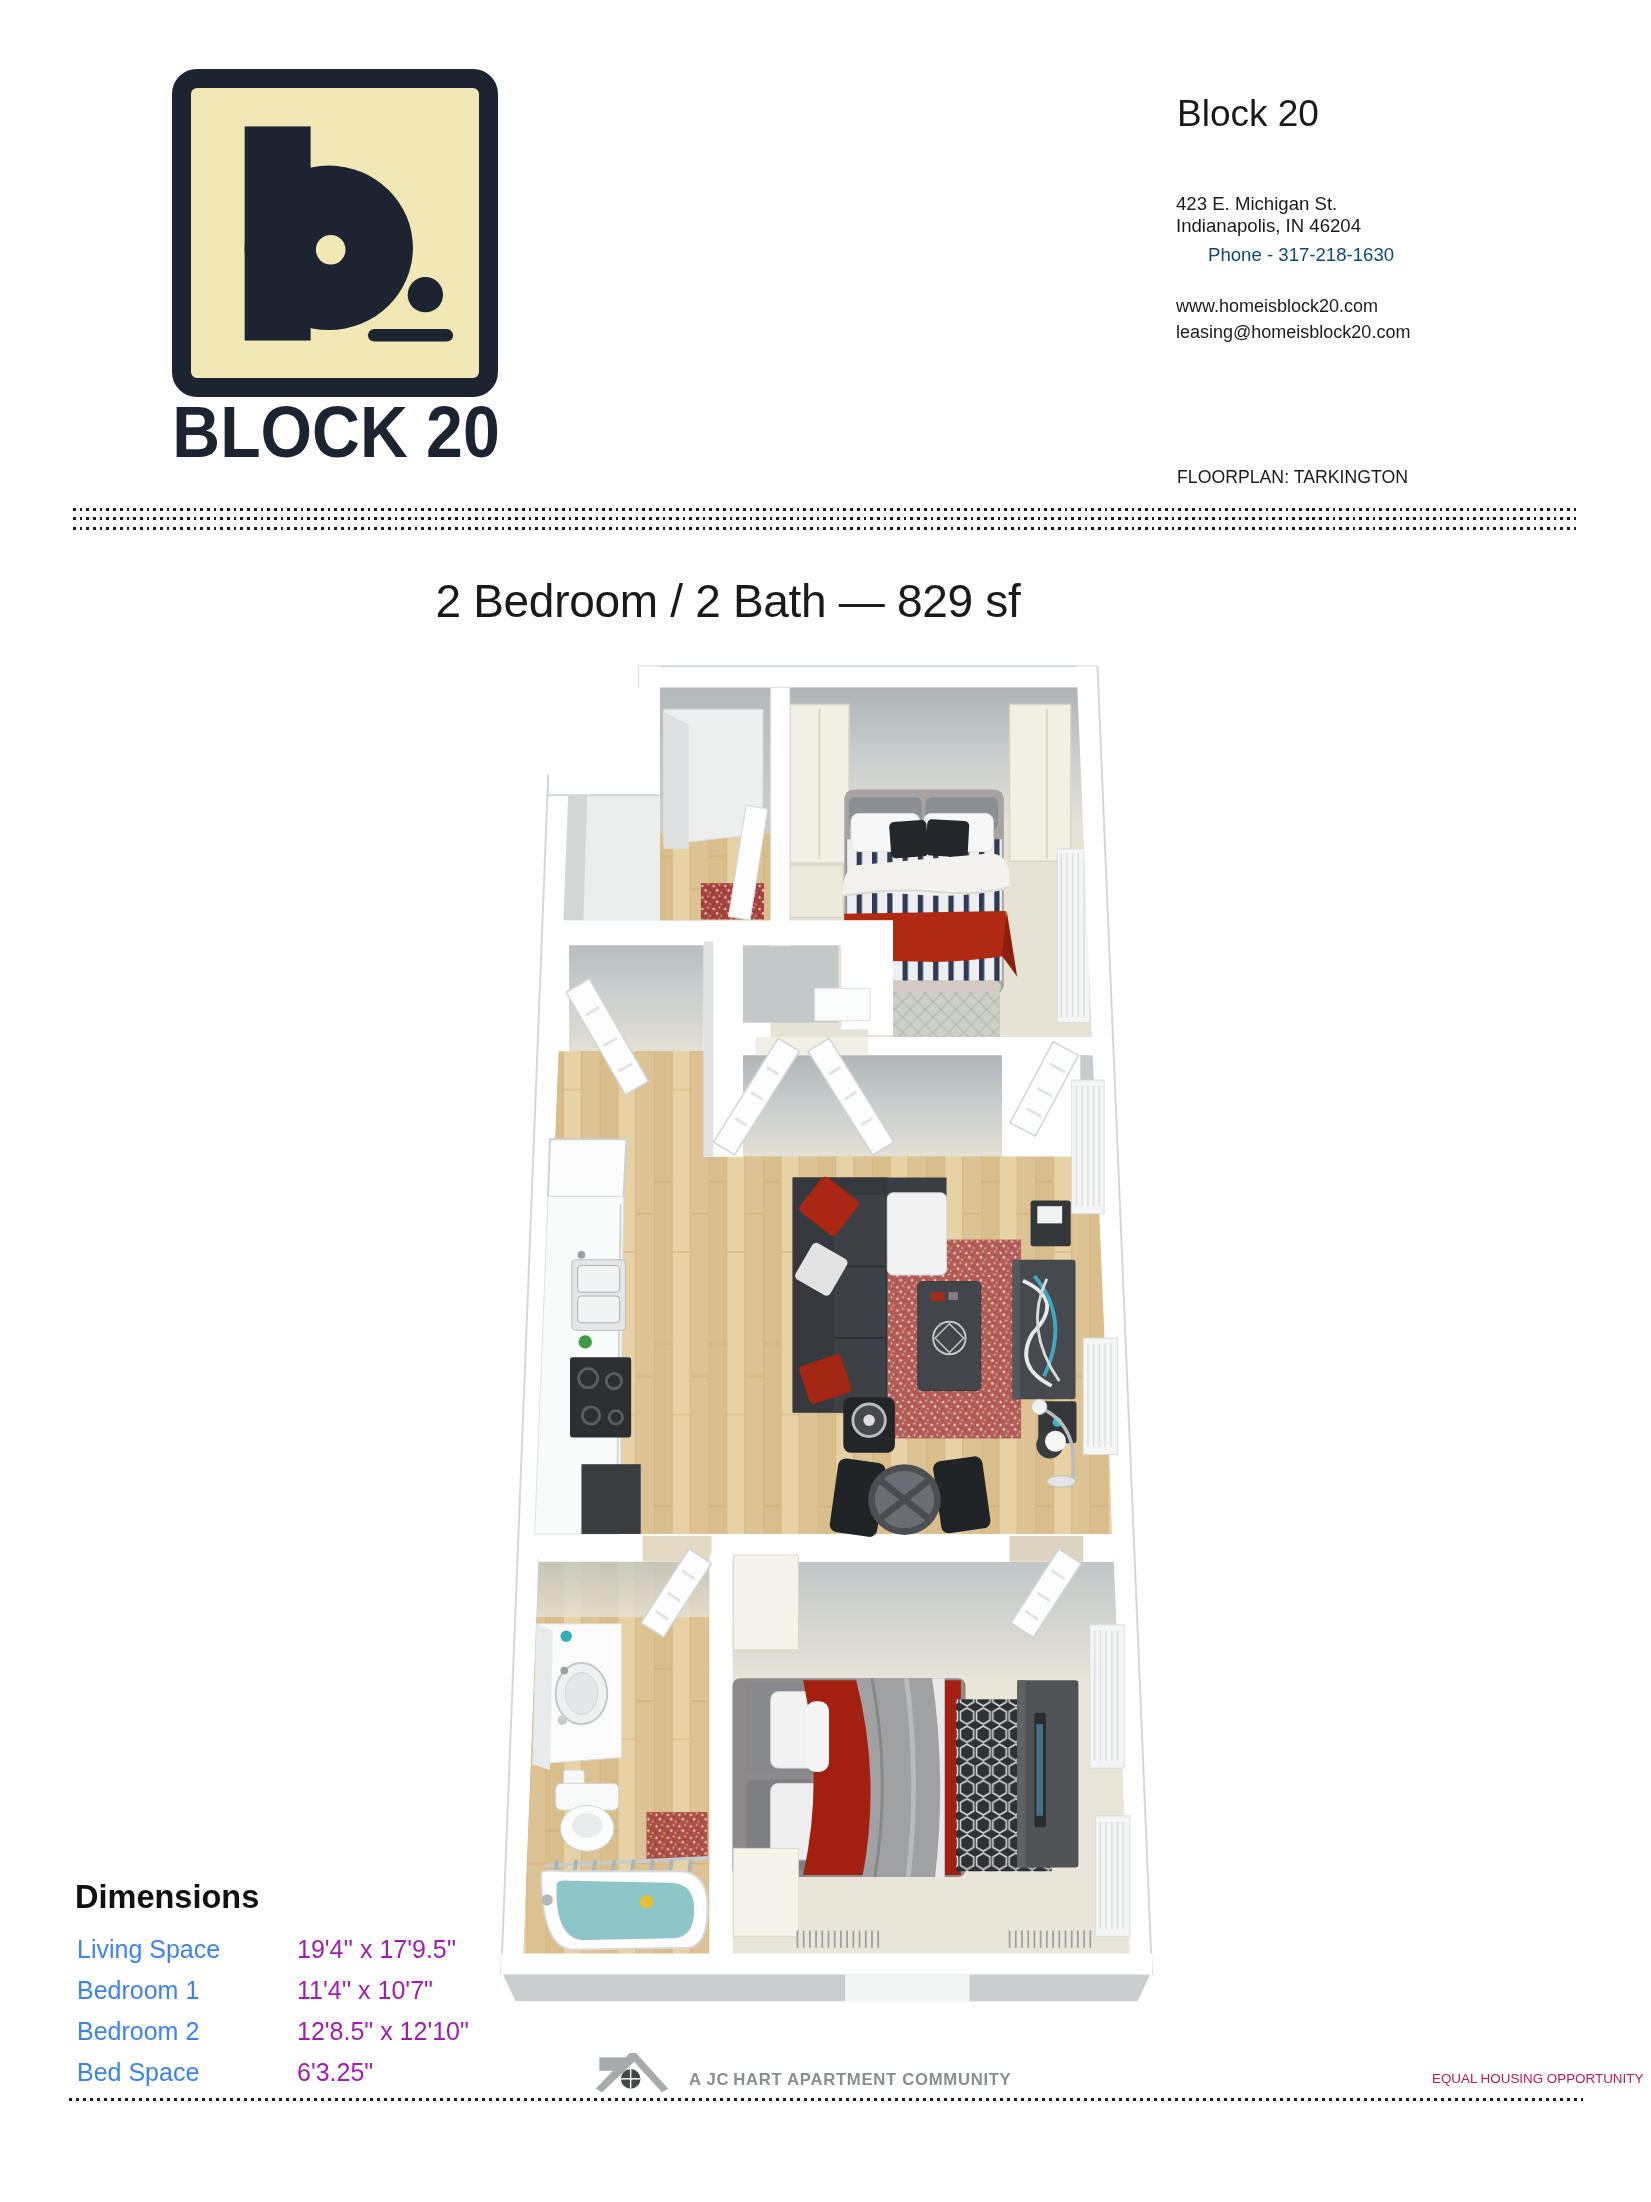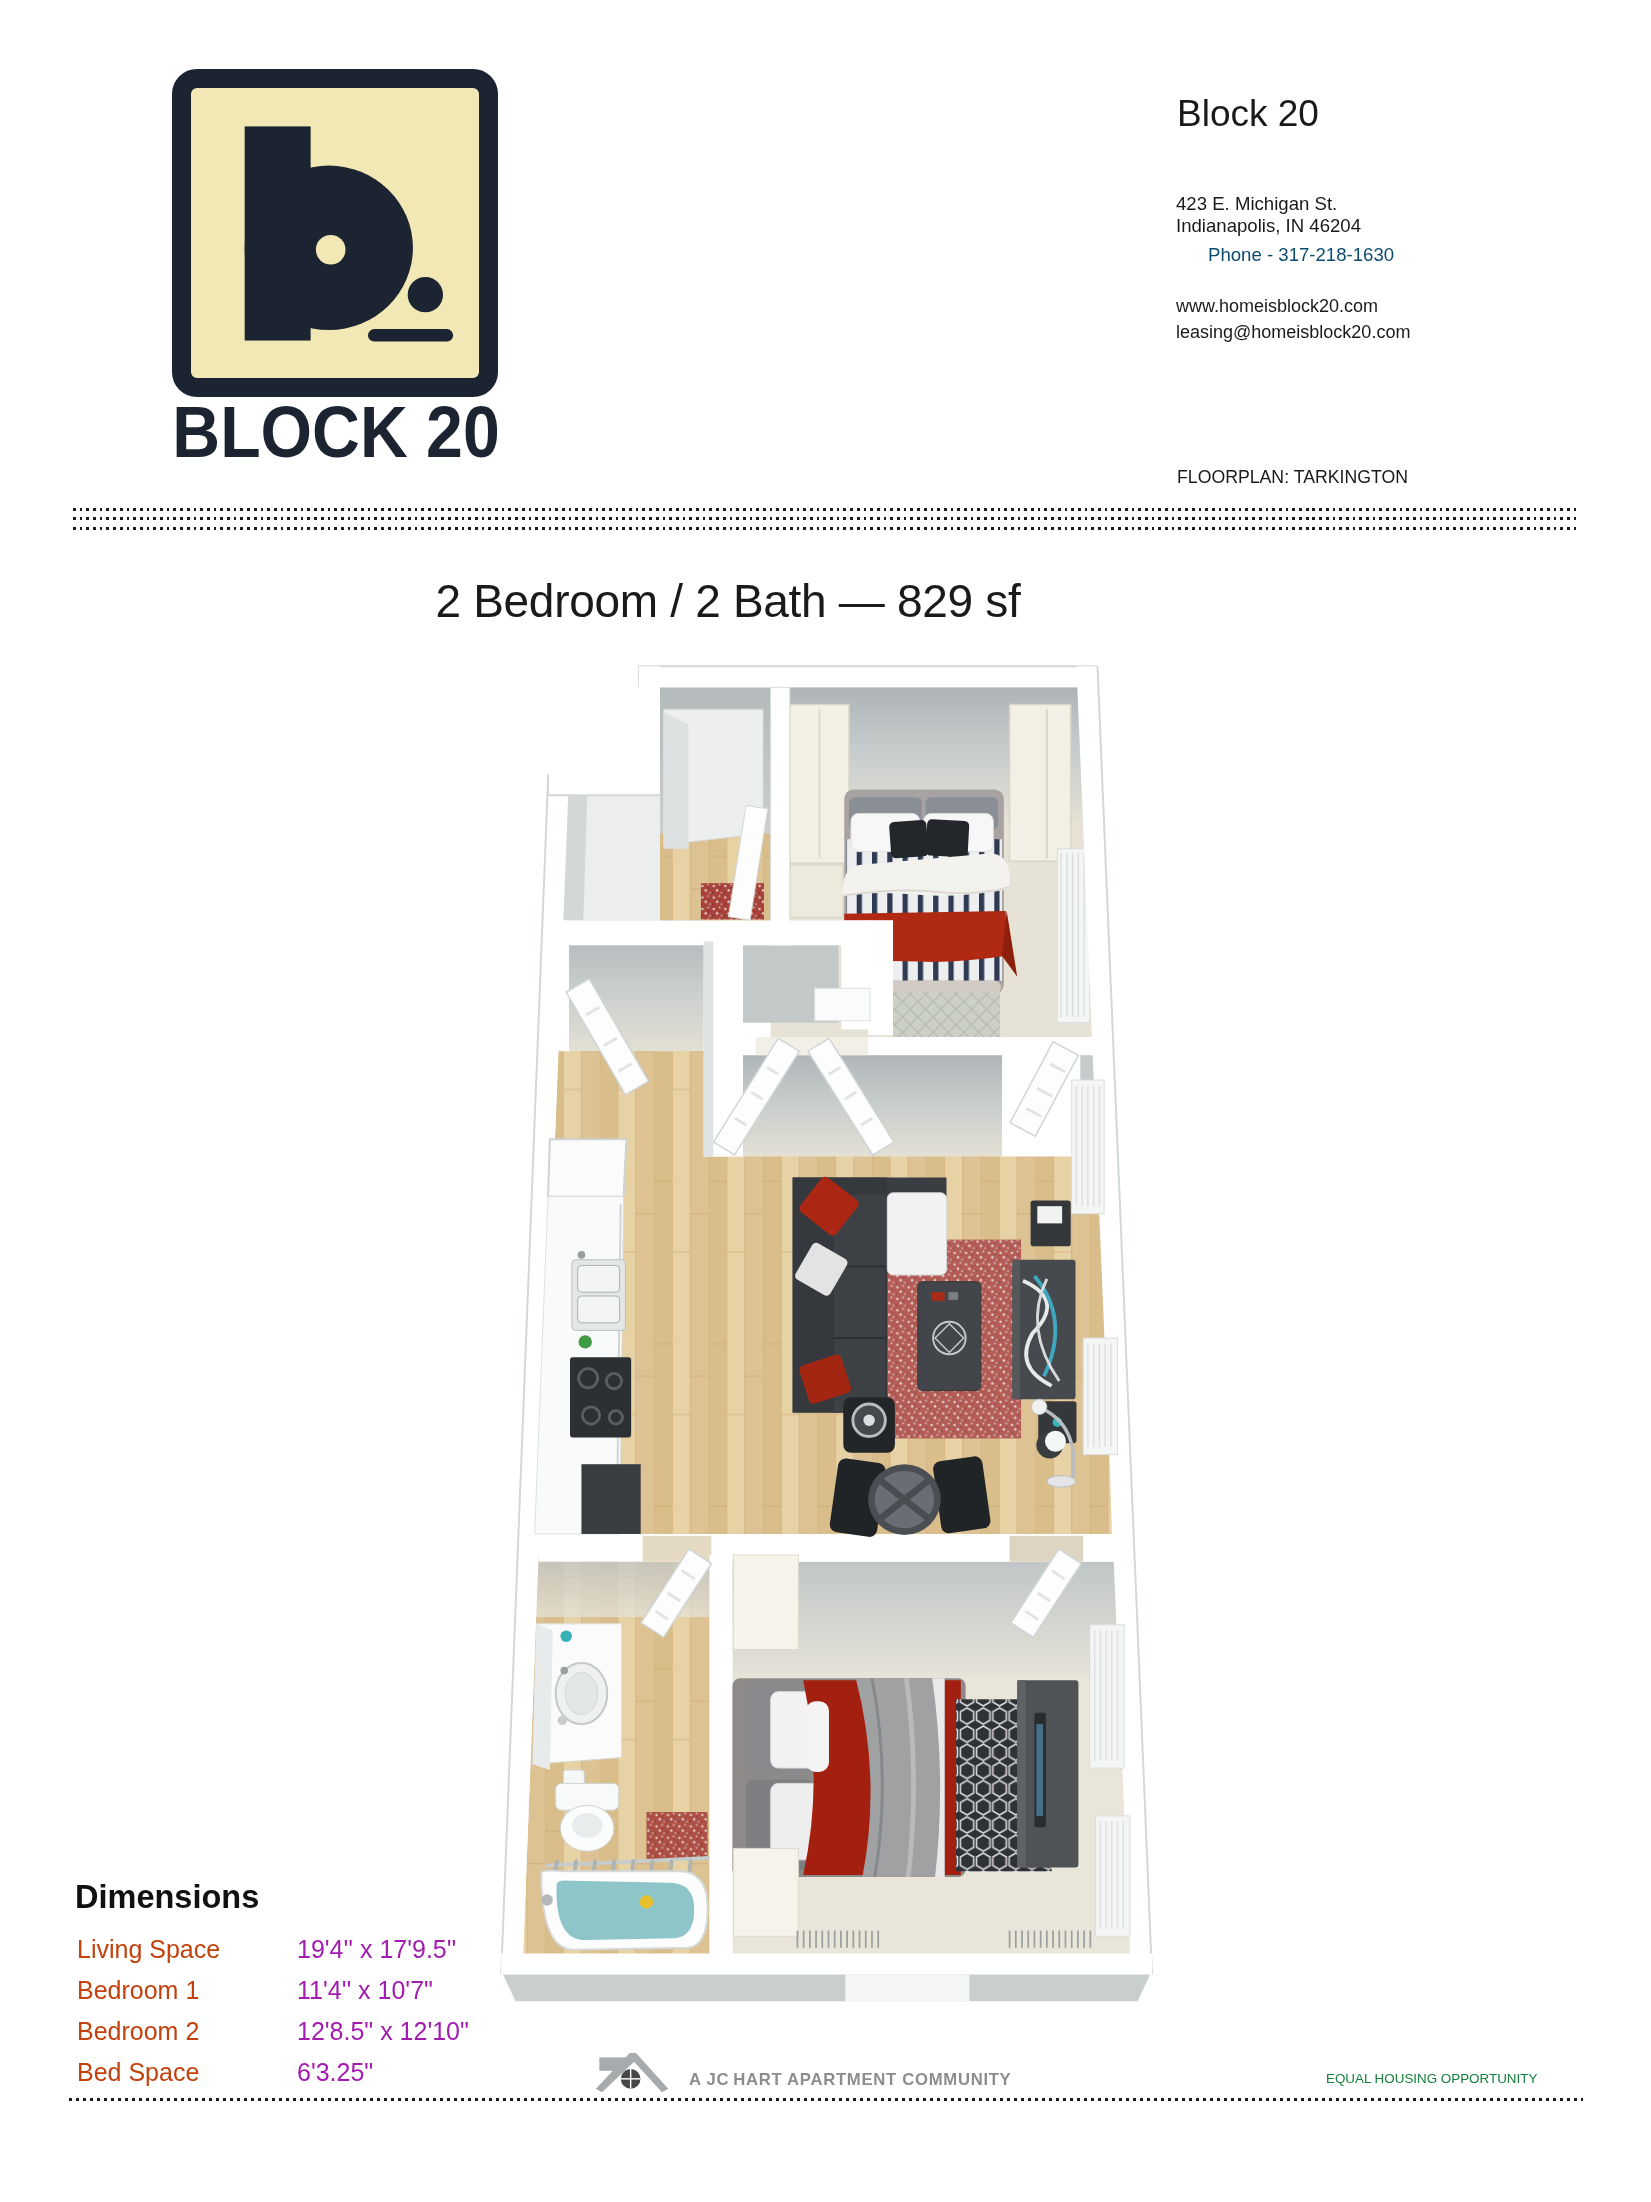--- a/index.html
+++ b/index.html
@@ -327,33 +327,33 @@
       </g>
 <g transform="rotate(33 1131 1636)">
         <rect x="1103" y="1636" width="28" height="92" fill="#fdfdfd" stroke="#cfd4d4" stroke-width="1.5"></rect>
         <line x1="1109" y1="1659.0" x2="1125" y2="1659.0" stroke="#e1e4e4" stroke-width="3"></line>
         <line x1="1109" y1="1686.6" x2="1125" y2="1686.6" stroke="#e1e4e4" stroke-width="3"></line>
         <line x1="1109" y1="1709.6" x2="1125" y2="1709.6" stroke="#e1e4e4" stroke-width="3"></line>
       </g>
 </svg>
 
   <div class="abs" style="left:75px;top:1879px;font-size:32.5px;font-weight:bold;color:#111;">Dimensions</div>
-  <div class="abs" style="left:77px;top:1929px;font-size:25px;color:#c2410c;line-height:41px;">
+  <div class="abs" style="left:77px;top:1929px;font-size:25px;color:#3b82f6;line-height:41px;">
     Living Space<br>Bedroom&nbsp;1<br>Bedroom&nbsp;2<br>Bed Space
   </div>
   <div class="abs" style="left:297px;top:1929px;font-size:25px;color:#a21caf;line-height:41px;">
     19'4'' x 17'9.5''<br>11'4'' x 10'7"<br>12'8.5" x 12'10"<br>6'3.25"
   </div>
 
   <svg class="abs" style="left:594px;top:2045px;" width="76" height="48" viewBox="0 0 85 52">
     <polygon points="2,48 40,8 47,8 47,16 9,52" fill="#a7abad"></polygon>
     <polygon points="40,8 47,8 83,48 76,52 43,16" fill="#a7abad"></polygon>
     <rect x="6" y="13" width="29" height="15" fill="#a7abad"></rect>
     <circle cx="41" cy="37" r="11" fill="#454646"></circle>
     <line x1="30" y1="37" x2="52" y2="37" stroke="#fff" stroke-width="1.6"></line>
     <line x1="41" y1="26" x2="41" y2="48" stroke="#fff" stroke-width="1.6"></line>
   </svg>
   <div class="abs" style="left:689px;top:2070px;font-size:16.7px;letter-spacing:0.7px;color:#8b8e91;font-weight:bold;">A JC HART APARTMENT COMMUNITY</div>
-  <div class="abs" style="left:1326px;top:2071px;font-size:13.4px;color:#15803d;">EQUAL HOUSING OPPORTUNITY</div>
+  <div class="abs" style="left:1432px;top:2071px;font-size:13.4px;color:#be185d;">EQUAL HOUSING OPPORTUNITY</div>
   <div class="dotrow" style="left:69px;top:2098px;width:1514px;height:3.1px;background-image:repeating-linear-gradient(90deg,#1c1c1c 0,#1c1c1c 2.9px,transparent 2.9px,transparent 7px);"></div>
 
 </div>
 
 
 </body></html>

